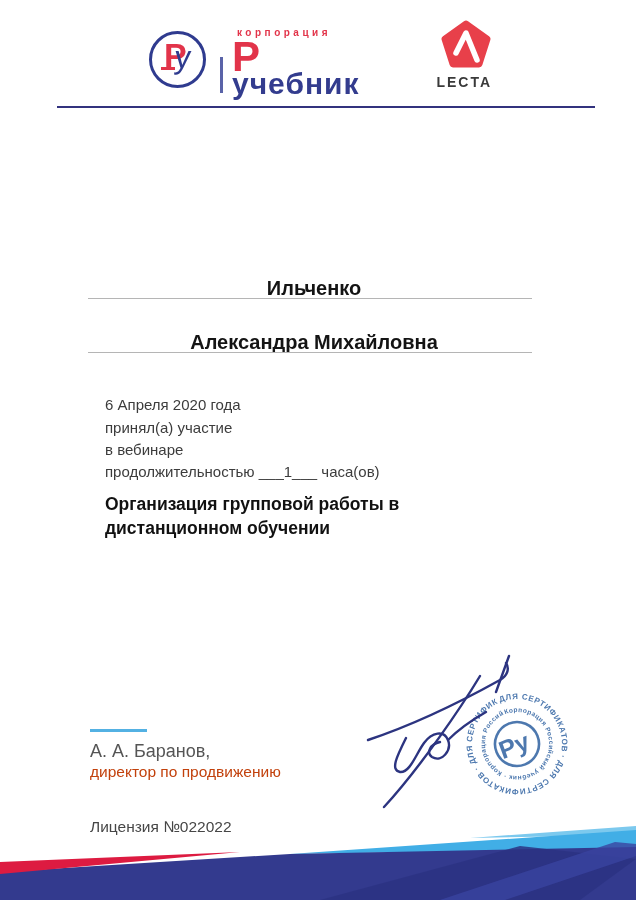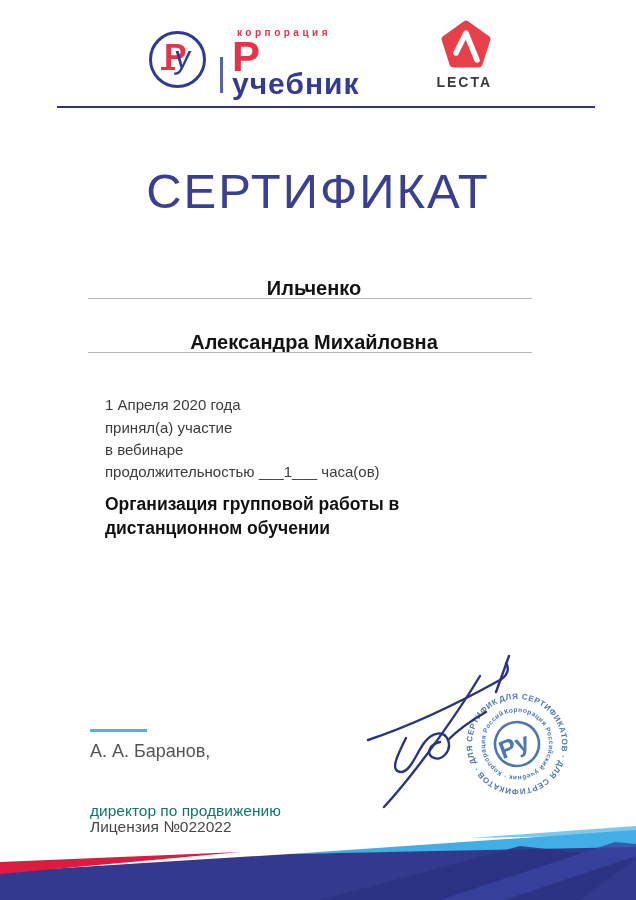--- a/index.html
+++ b/index.html
@@ -89,21 +89,21 @@
   .b-l3 { top: 463px; }
   .webinar-title {
     left: 105px; top: 493px; width: 440px;
     color: #111111; font-size: 17.5px; font-weight: 700; line-height: 1.35;
     white-space: pre-line;
   }
 
   
   .sig-dash { left: 90px; top: 729px; width: 57px; height: 2.5px; background: #53b1e3; }
   .sig-name { left: 90px; top: 741px; color: #555555; font-size: 18px; }
-  .sig-pos  { left: 90px; top: 763px; color: #0f766e; font-size: 15.5px; margin-top: 39px; }
+  .sig-pos  { left: 90px; top: 763px; color: #c2410c; font-size: 15.5px; }
   .license  { left: 90px; top: 818px; color: #464646; font-size: 15.5px; }
 
   .seal-svg { left: 350px; top: 650px; }
   .banner-svg { left: 0; top: 825px; }
 </style>
 </head>
 <body>
 
 <div class="page">
 
@@ -125,29 +125,28 @@
   <div class="abs lecta">
     <svg width="52" height="48" viewBox="0 0 52 48">
       <path d="M26 4 L47 19 L39 44 L13 44 L5 19 Z" fill="#e8404a" stroke="#e8404a" stroke-width="7" stroke-linejoin="round"></path>
       <path d="M16 33 L26 13 L37 40" fill="none" stroke="#ffffff" stroke-width="5.5" stroke-linecap="round" stroke-linejoin="round"></path>
     </svg>
     <div class="lecta-label">LECTA</div>
   </div>
 
   <div class="abs header-rule"></div>
 
-  <div class="abs cert-title">СЕРТИФИКАТ</div>
 
   <div class="abs name name-last">Ильченко</div>
   <div class="abs name-rule rule-1"></div>
 
   <div class="abs name name-first">Александра Михайловна</div>
   <div class="abs name-rule rule-2"></div>
 
-  <div class="abs body-line b-date">1 Апреля 2020 года</div>
+  <div class="abs body-line b-date">6 Апреля 2020 года</div>
   <div class="abs body-line b-l1">принял(а) участие</div>
   <div class="abs body-line b-l2">в вебинаре</div>
   <div class="abs body-line b-l3">продолжительностью ___1___ часа(ов)</div>
   <div class="abs webinar-title">Организация групповой работы  в
 дистанционном обучении</div>
 
   <svg class="abs seal-svg" width="286" height="190" viewBox="0 0 286 190">
     <defs>
       <path id="sealOuterPath" d="M 167 49 a 45 45 0 1 1 -0.01 0"></path>
       <path id="sealInnerPath" d="M 167 62 a 32 32 0 1 1 -0.01 0"></path>

